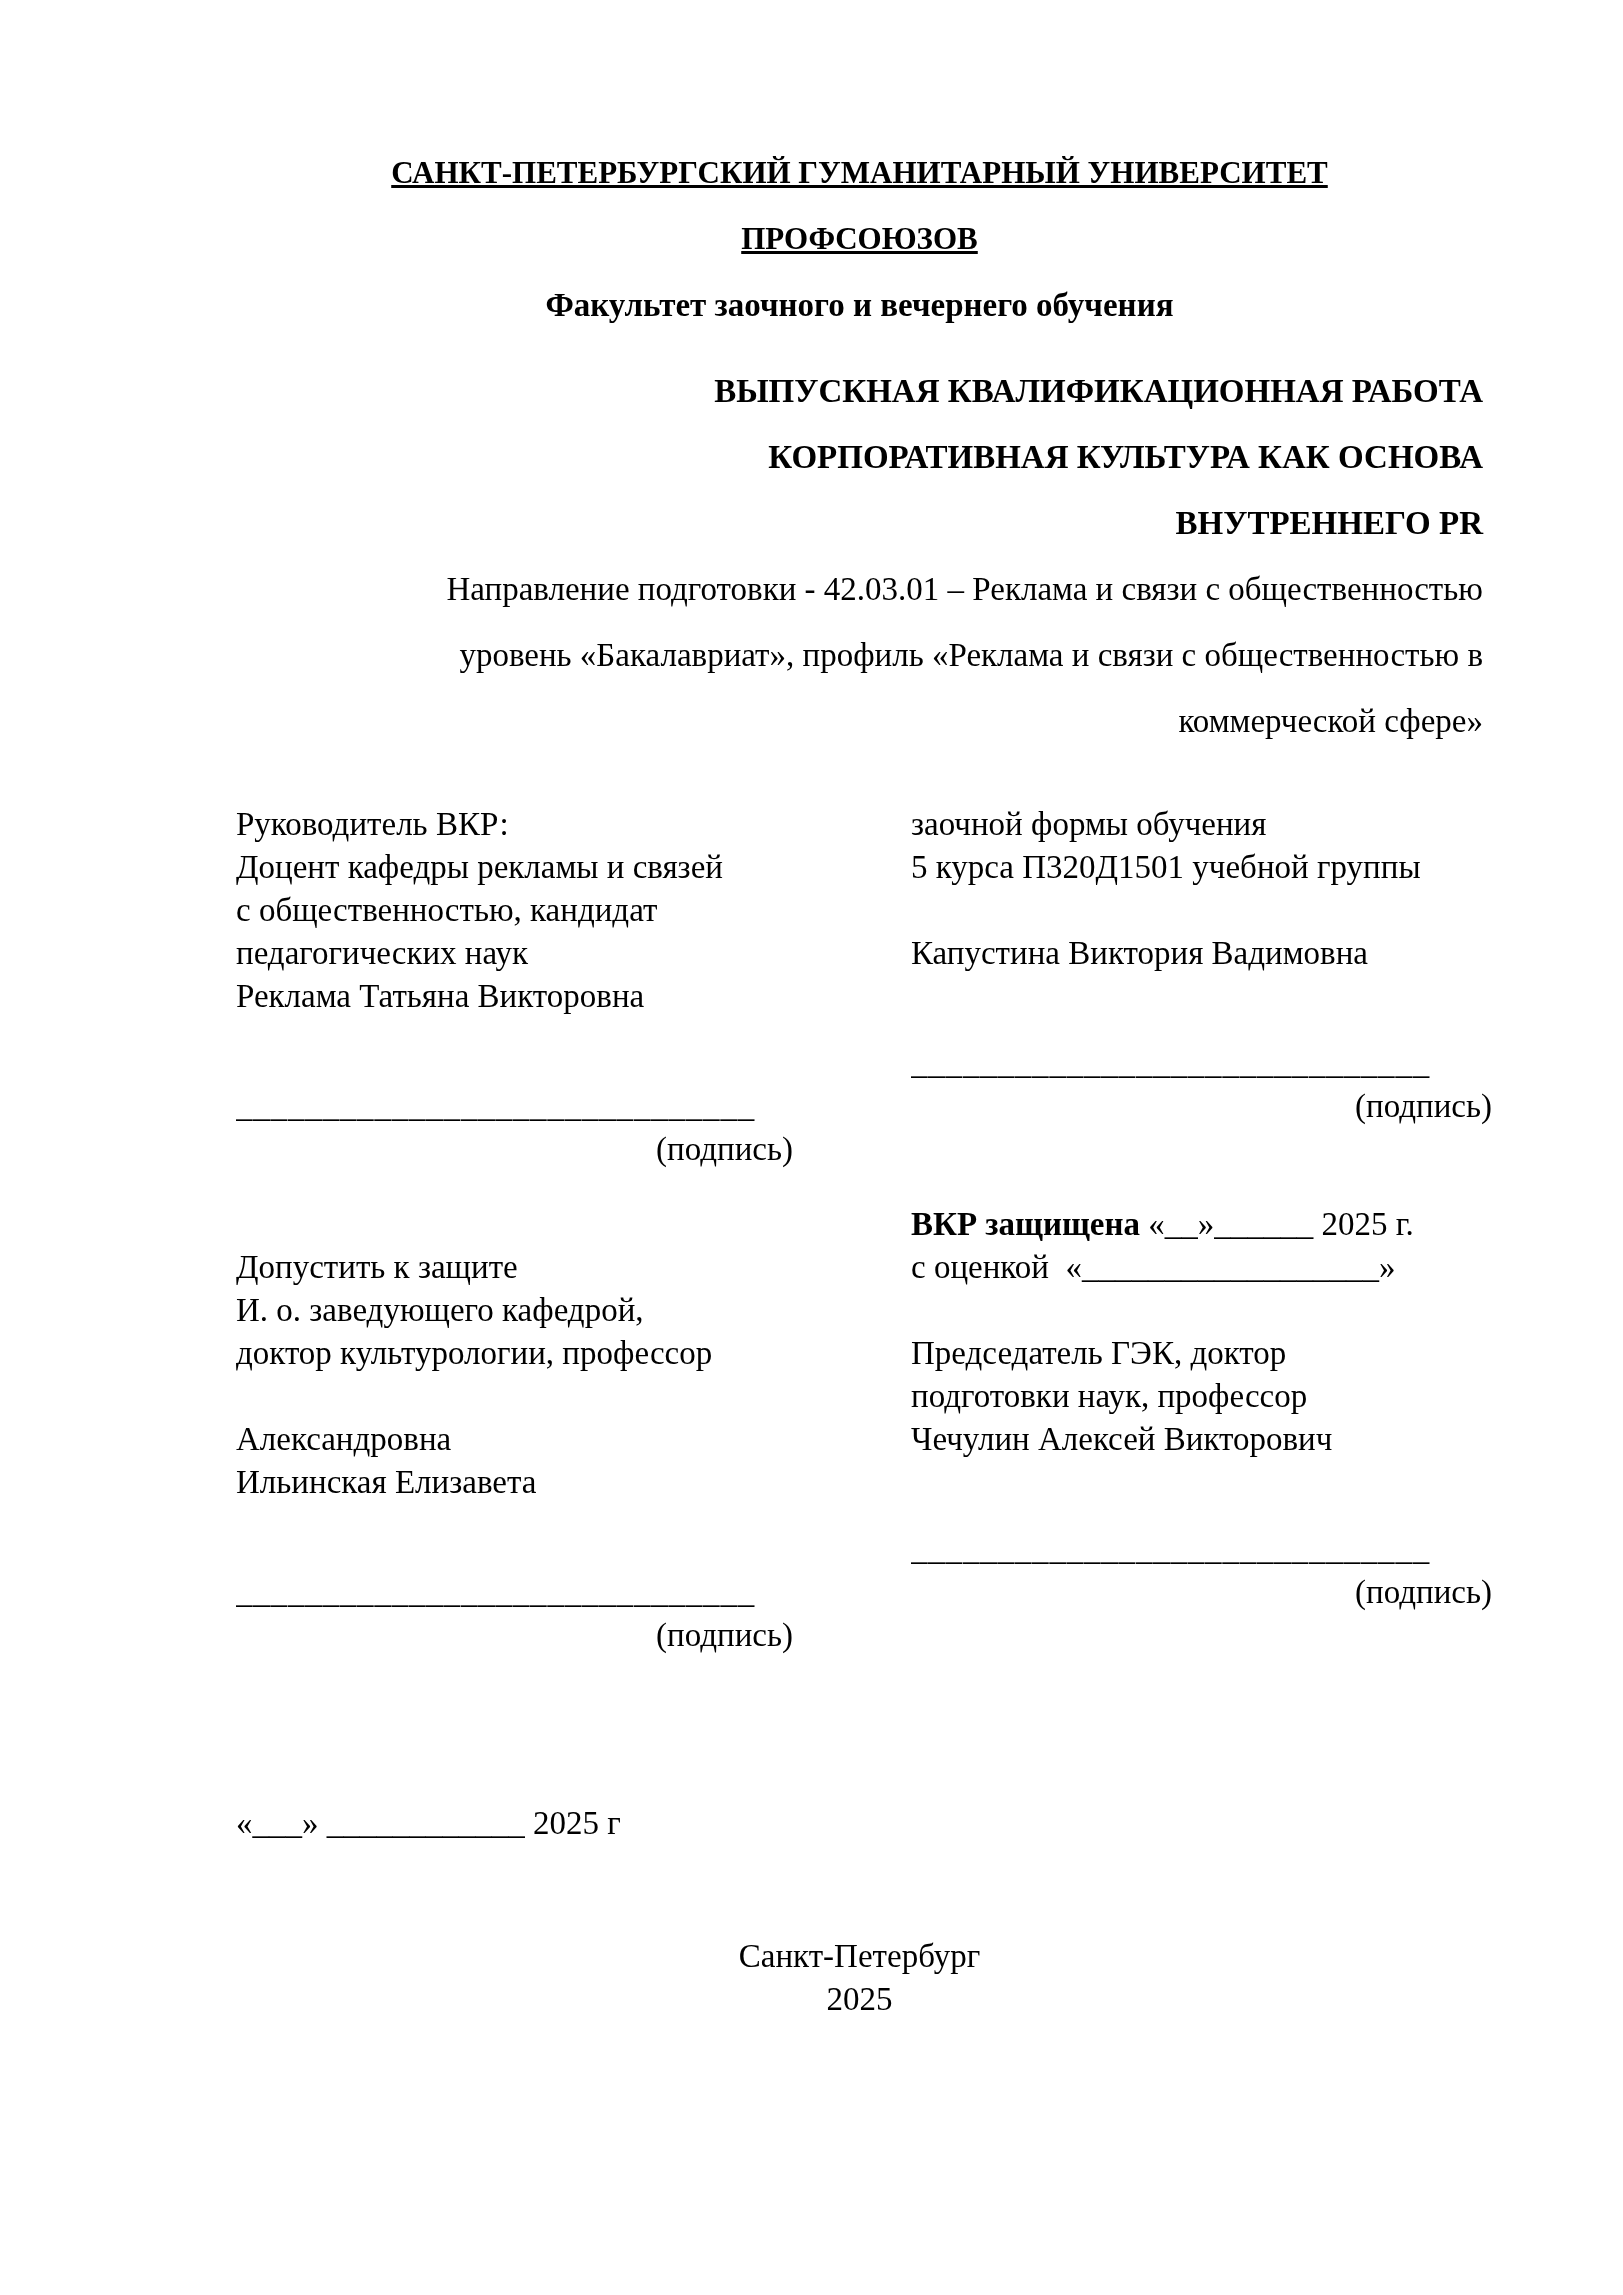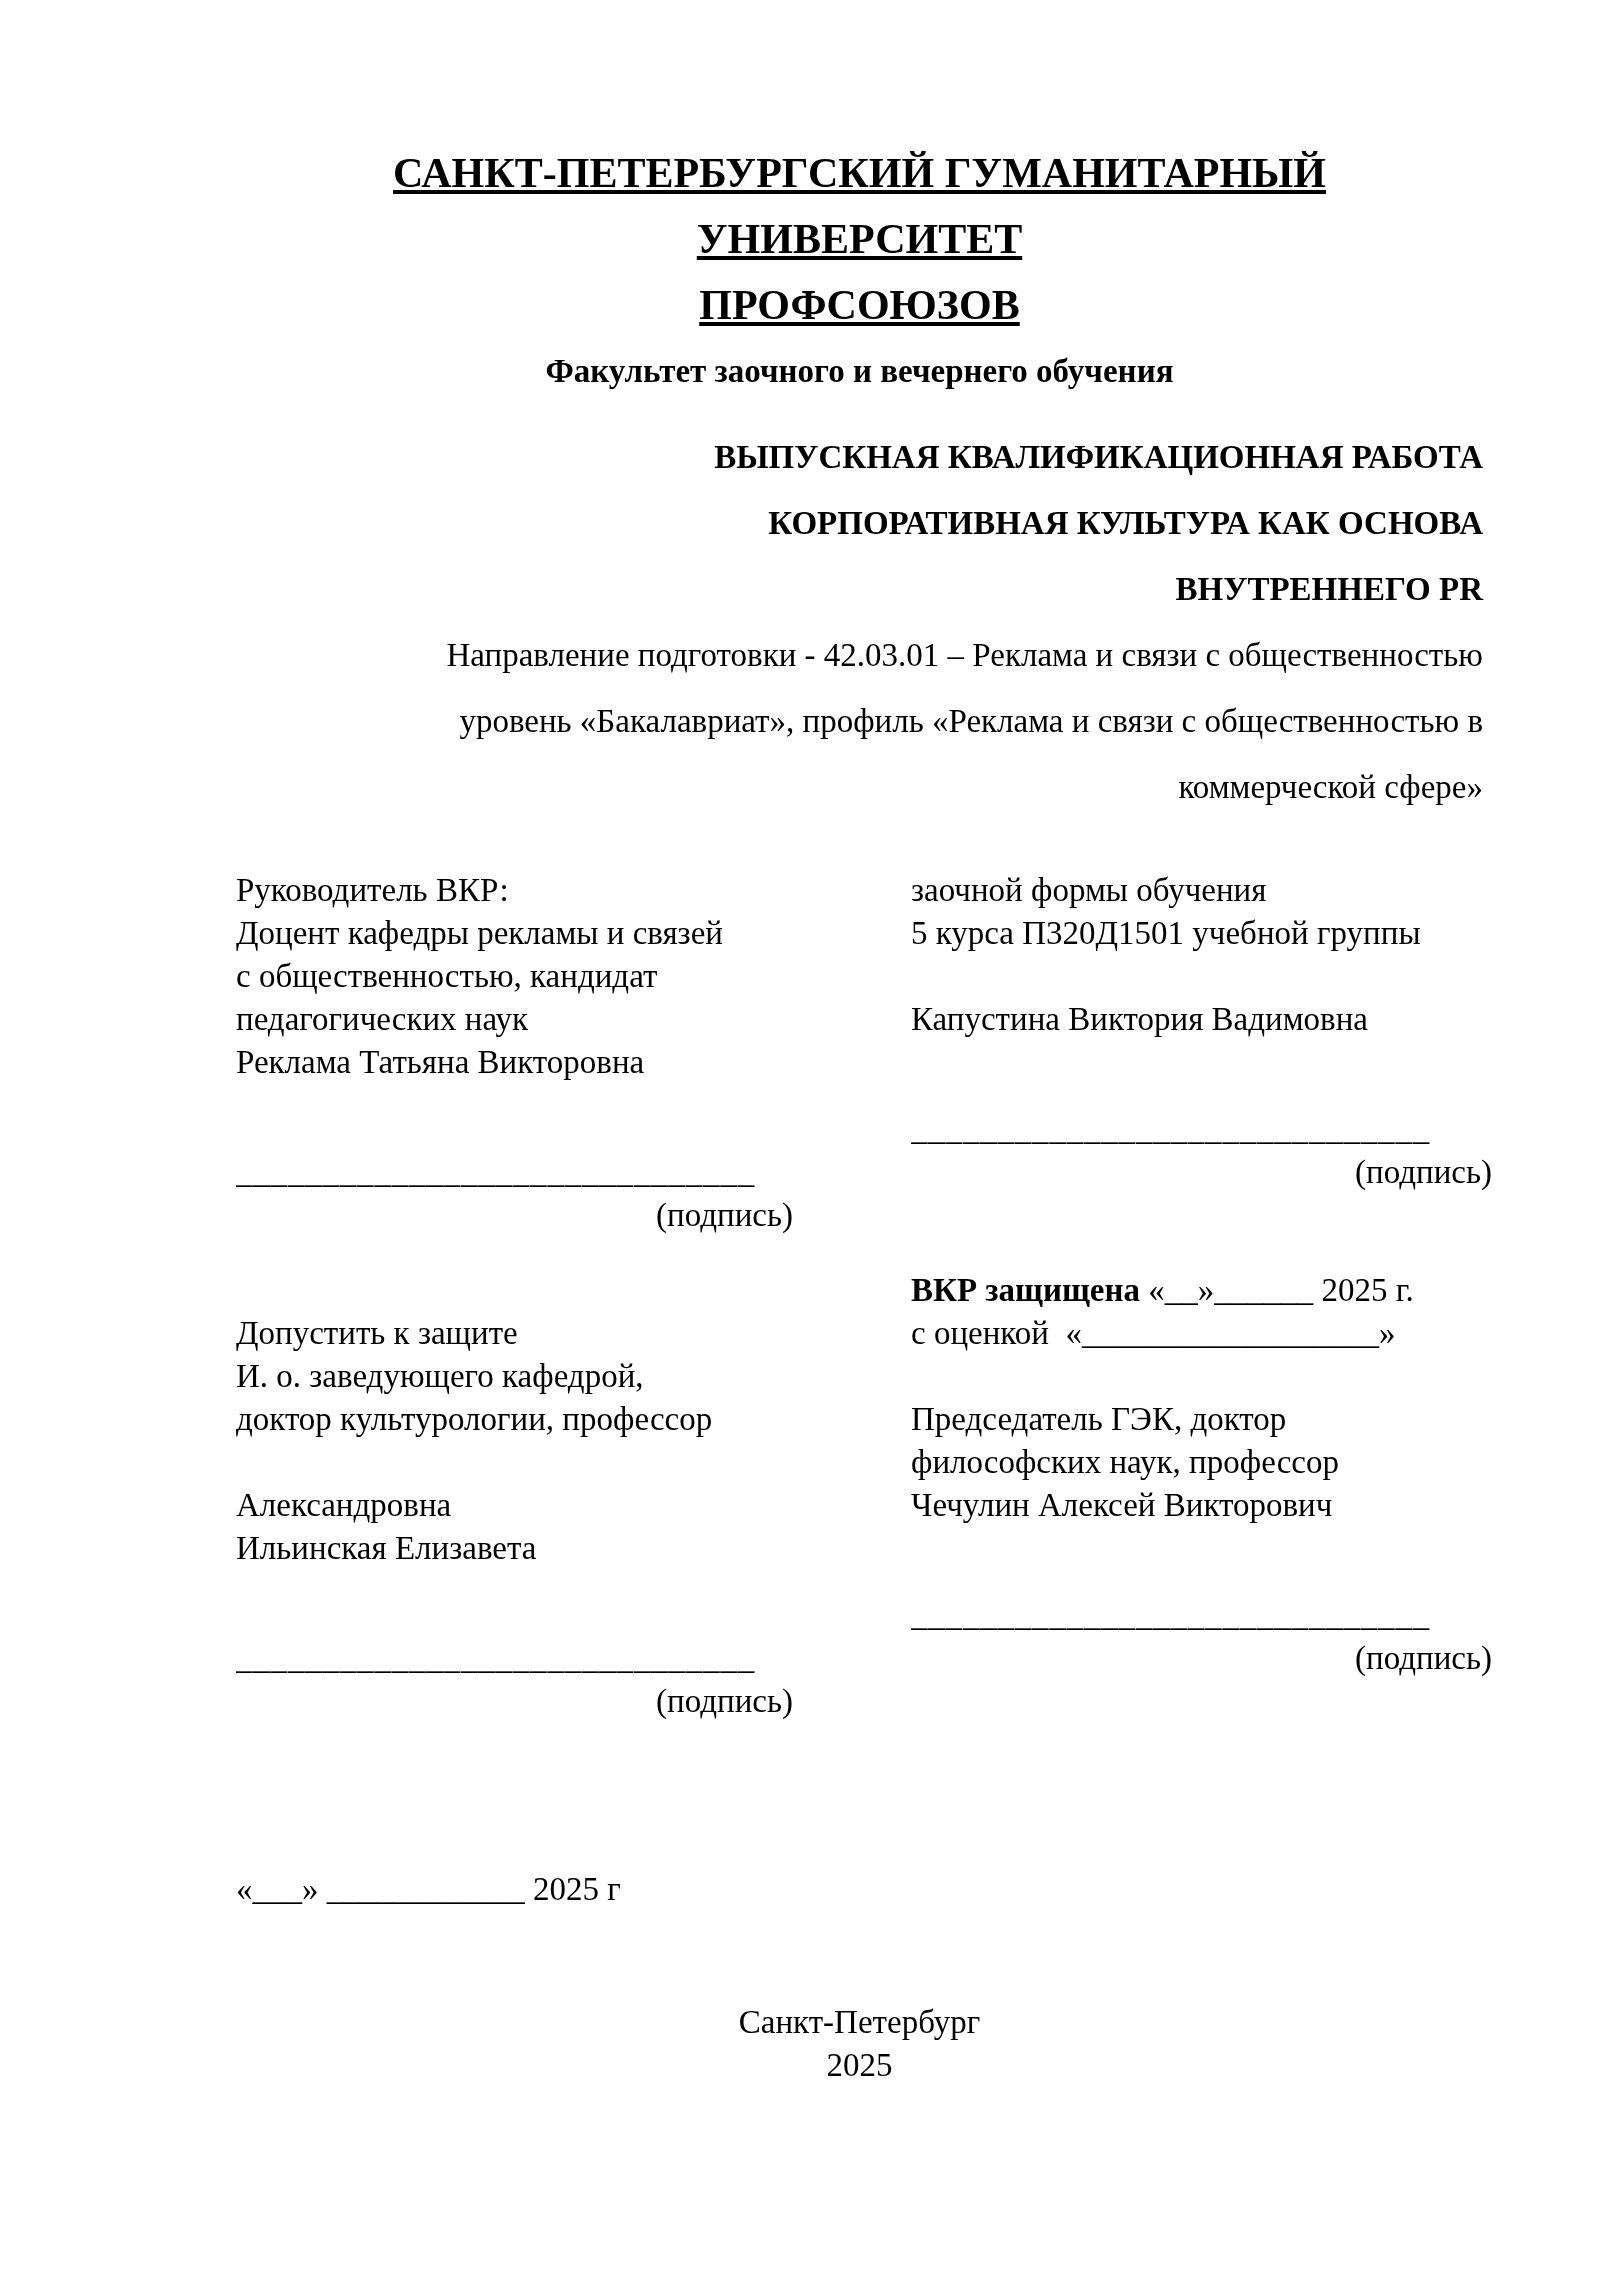--- a/index.html
+++ b/index.html
@@ -18,21 +18,21 @@
     padding: 140px 140px 47px 236px;
     position: relative;
     overflow: hidden;
     margin: 0 auto;
   }
   .center { text-align: center; }
   .right  { text-align: right; }
   .bold   { font-weight: bold; }
   .underline { text-decoration: underline; }
   .spaced { line-height: 66px; }
-  .hdr    { font-size: 42px; }
+  .hdr    { font-size: 31px; }
   .title-gap { margin-top: 20.4px; text-align: right; }
   .columns {
     display: flex;
     margin-top: 49px;
     line-height: 43px;
   }
   .col-left  { width: 557px; margin-right: 118px; flex: none; }
   .col-right { width: 581px; flex: none; }
   .line { white-space: pre-wrap; min-height: 43px; }
   .blank-line { height: 43px; }
@@ -107,21 +107,21 @@
       <div class="line">Капустина Виктория Вадимовна</div>
 
       <div class="line sig-line">______________________________</div>
       <div class="line sig-caption">(подпись)</div>
 
       <div class="block-gap">
         <div class="line"><span class="bold">ВКР защищена</span><span> «__»______ 2025 г.</span></div>
         <div class="line">с оценкой  «__________________»</div>
         <div class="blank-line"></div>
         <div class="line">Председатель ГЭК, доктор</div>
-        <div class="line">философских наук, профессор</div>
+        <div class="line">подготовки наук, профессор</div>
         <div class="line">Чечулин Алексей Викторович</div>
       </div>
 
       <div class="line sig-line">______________________________</div>
       <div class="line sig-caption">(подпись)</div>
     </div>
   </div>
 
   <div class="date-line">«___» ____________ 2025 г</div>
 

